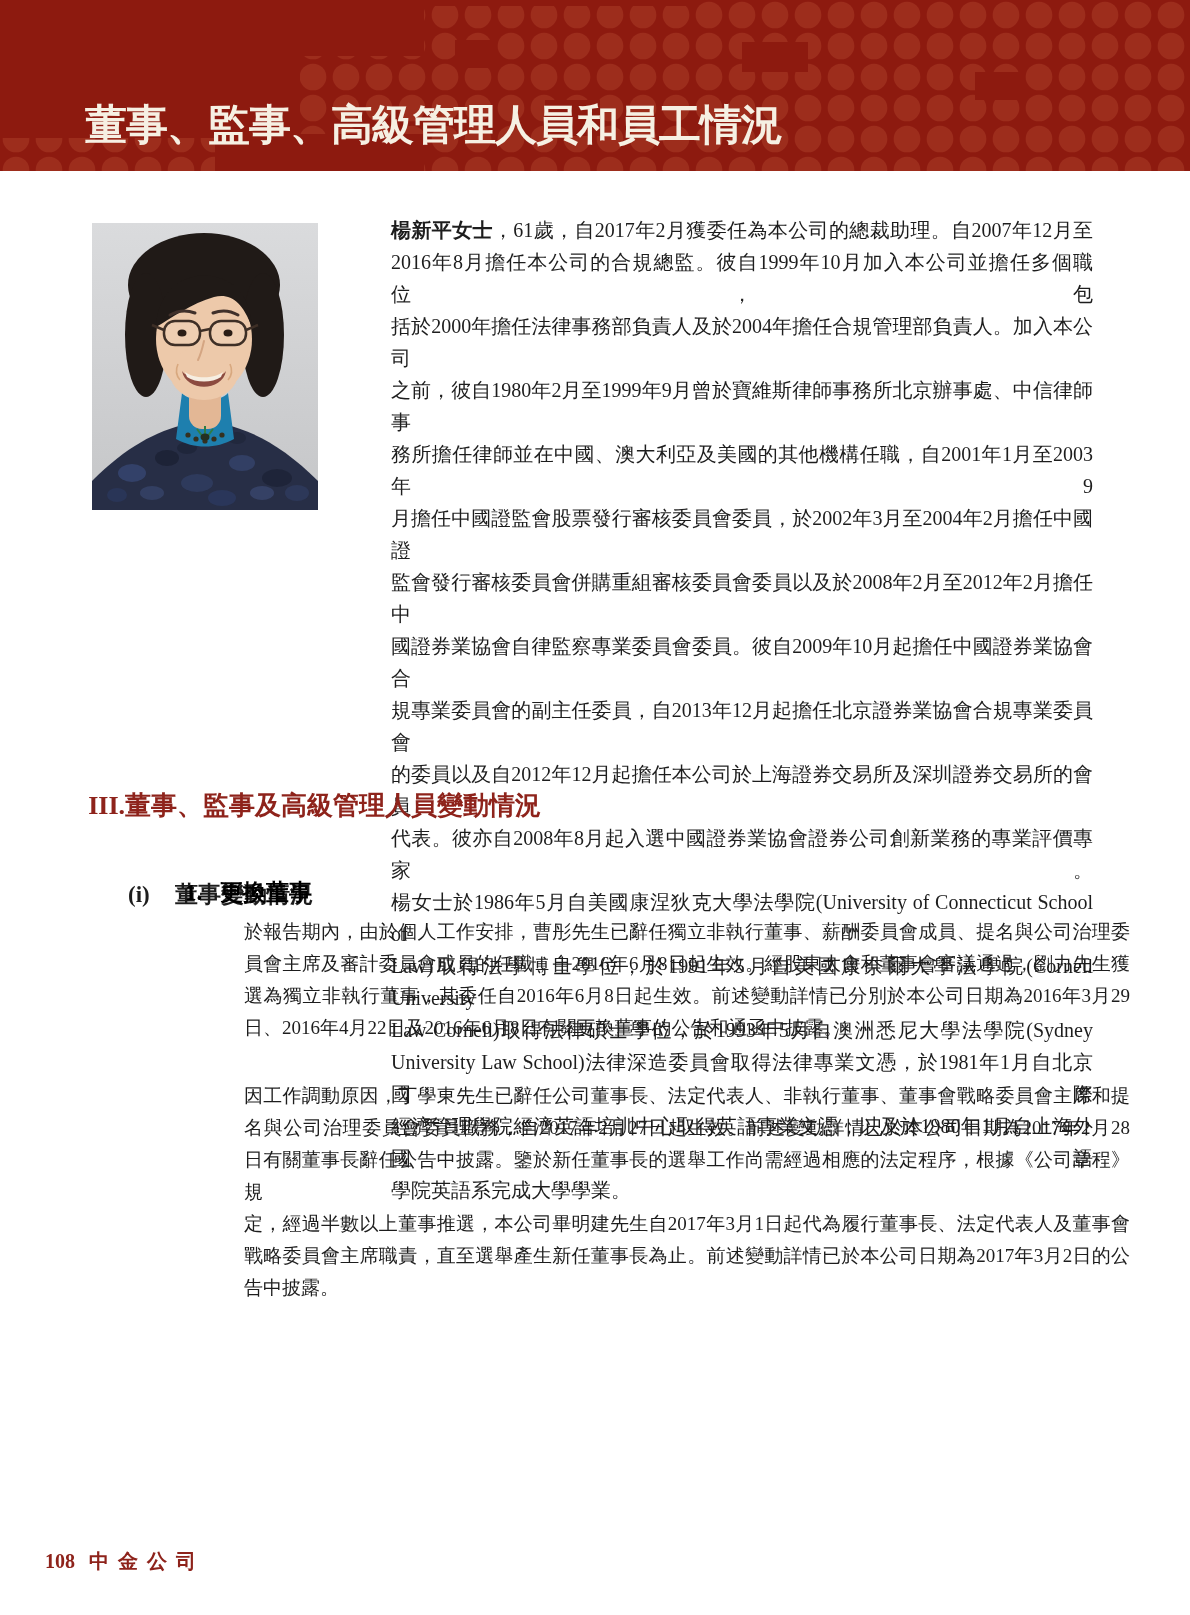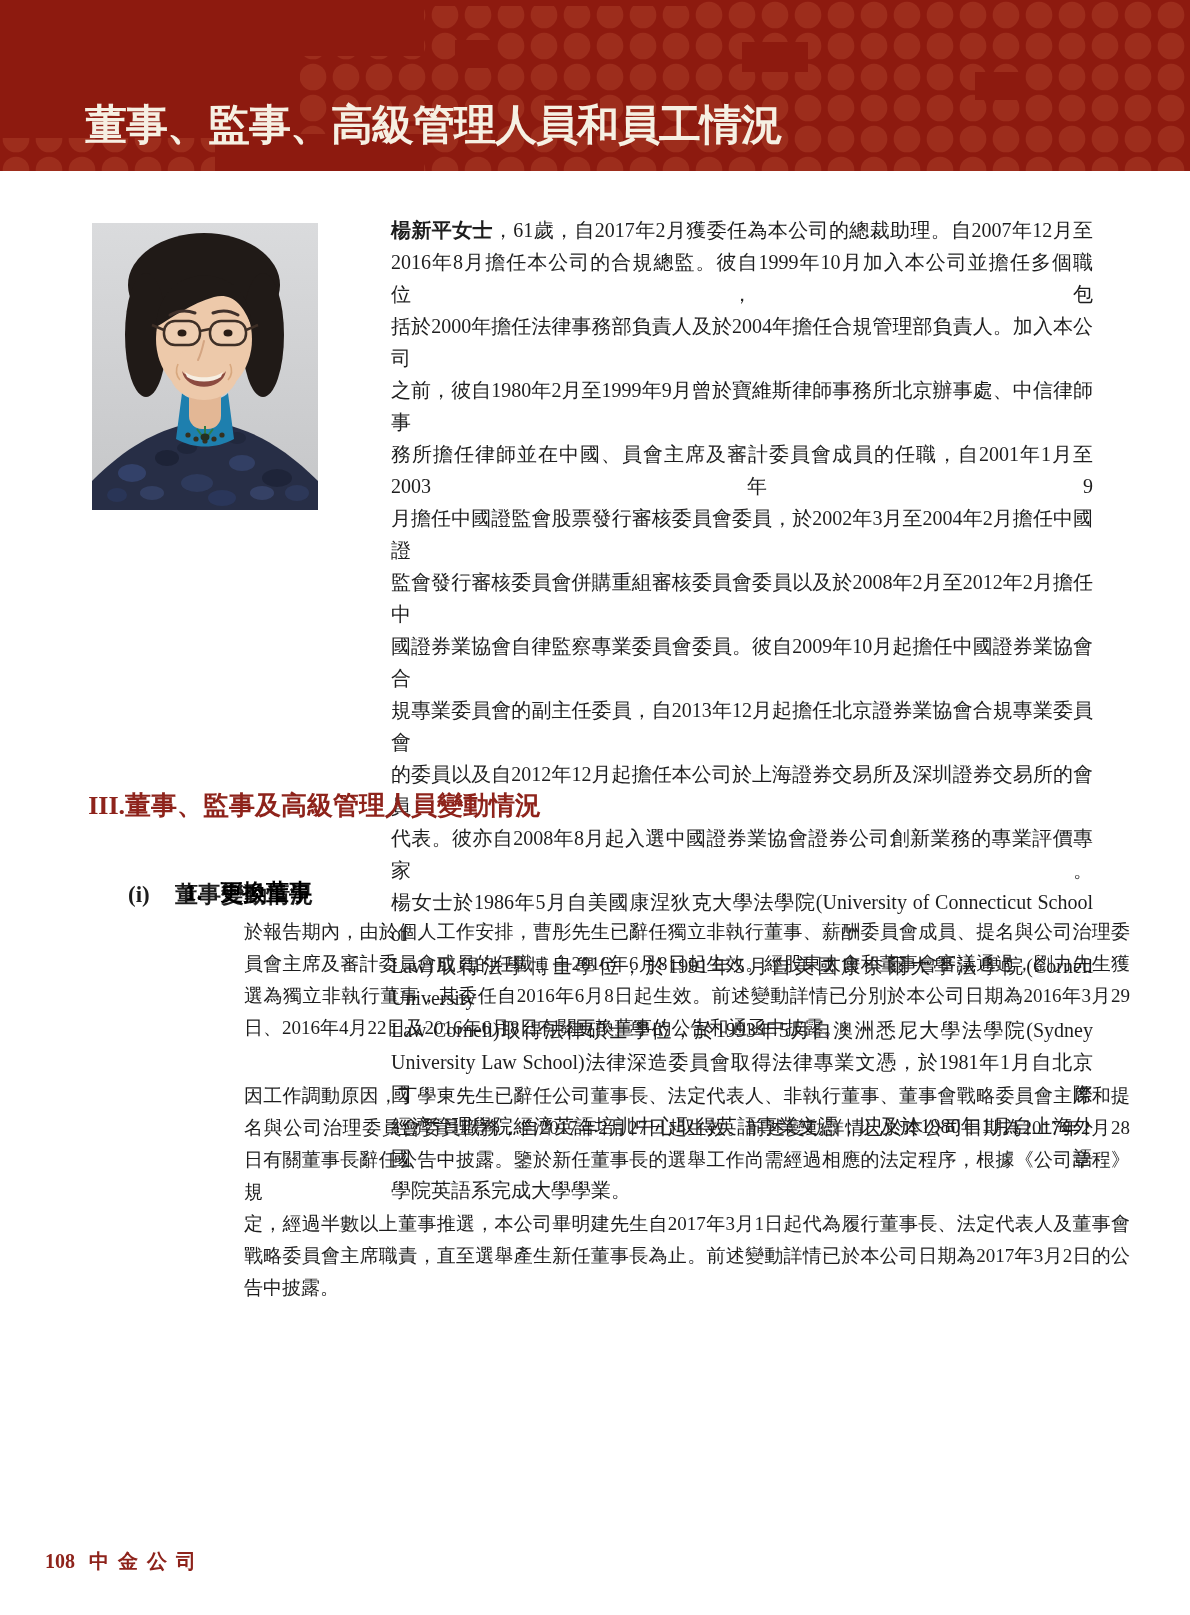--- a/index.html
+++ b/index.html
@@ -145,21 +145,21 @@
       <ellipse cx="113" cy="214" rx="4.5" ry="3.5" fill="#243022"></ellipse>
     </g>
   </svg>
 
   <div class="bio">
     <div class="line"><span class="bold">楊新平女士</span><span>，61歲，自2017年2月獲委任為本公司的總裁助理。自2007年12月至</span></div>
     <div>
         <div class="line">2016年8月擔任本公司的合規總監。彼自1999年10月加入本公司並擔任多個職位，包</div>
         <div class="line">括於2000年擔任法律事務部負責人及於2004年擔任合規管理部負責人。加入本公司</div>
         <div class="line">之前，彼自1980年2月至1999年9月曾於寶維斯律師事務所北京辦事處、中信律師事</div>
-        <div class="line">務所擔任律師並在中國、員會主席及審計委員會成員的任職，自2001年1月至2003年9</div>
+        <div class="line">務所擔任律師並在中國、澳大利亞及美國的其他機構任職，自2001年1月至2003年9</div>
         <div class="line">月擔任中國證監會股票發行審核委員會委員，於2002年3月至2004年2月擔任中國證</div>
         <div class="line">監會發行審核委員會併購重組審核委員會委員以及於2008年2月至2012年2月擔任中</div>
         <div class="line">國證券業協會自律監察專業委員會委員。彼自2009年10月起擔任中國證券業協會合</div>
         <div class="line">規專業委員會的副主任委員，自2013年12月起擔任北京證券業協會合規專業委員會</div>
         <div class="line">的委員以及自2012年12月起擔任本公司於上海證券交易所及深圳證券交易所的會員</div>
         <div class="line">代表。彼亦自2008年8月起入選中國證券業協會證券公司創新業務的專業評價專家。</div>
         <div class="line">楊女士於1986年5月自美國康涅狄克大學法學院(University of Connecticut School of</div>
         <div class="line">Law)取得法學博士學位，於1991年5月自美國康奈爾大學法學院(Cornell University</div>
         <div class="line">Law Cornell)取得法律碩士學位，於1993年5月自澳洲悉尼大學法學院(Sydney</div>
         <div class="line">University Law School)法律深造委員會取得法律專業文憑，於1981年1月自北京國際</div>

